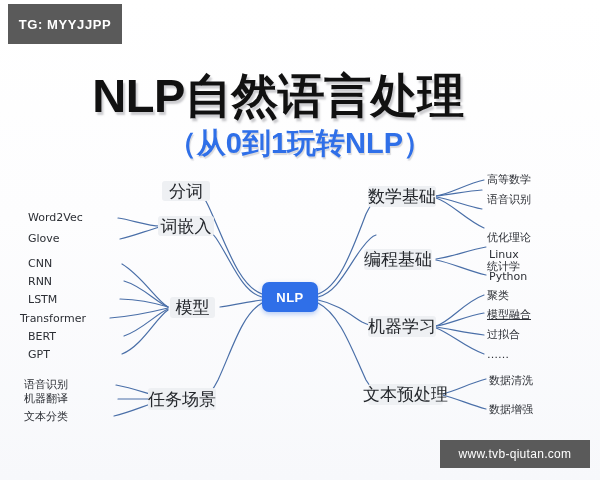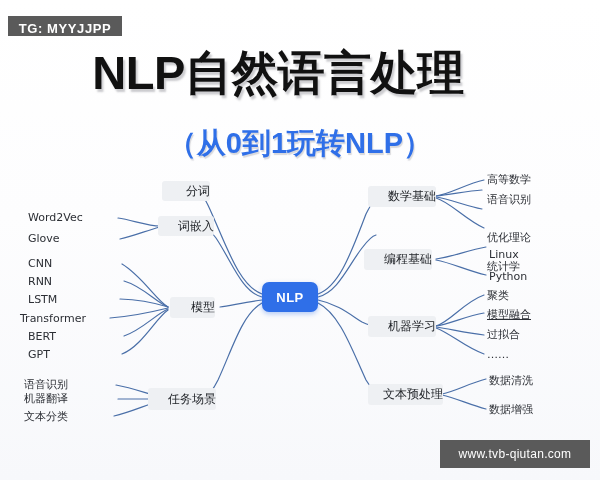--- a/index.html
+++ b/index.html
@@ -18,26 +18,26 @@
     width: 600px;
     height: 480px;
     background: linear-gradient(180deg, #ffffff 0%, #fdfdfe 45%, #f7f8fb 100%);
     overflow: hidden;
   }
 
   
   #tg-badge {
     position: absolute;
     left: 8px;
-    top: 16px;
+    top: 4px;
     width: 114px;
-    height: 20px;
+    height: 40px;
     background: #5a5a5a;
     display: flex;
-    align-items: flex-end;
+    align-items: center;
     justify-content: center;
   }
   #tg-badge span {
     color: #ffffff;
     font-size: 13px;
     font-weight: bold;
     letter-spacing: 0.6px;
     font-family: "Liberation Sans", sans-serif;
   }
 
@@ -57,21 +57,21 @@
     color: #ffffff;
     font-size: 12px;
     letter-spacing: 0.3px;
     font-family: "Liberation Sans", sans-serif;
   }
 
   
   #main-title {
     position: absolute;
     left: 0;
-    top: 46px;
+    top: 69px;
     width: 556px;
     text-align: center;
     font-size: 47px;
     line-height: 54px;
     font-weight: bold;
     color: #111111;
     letter-spacing: -0.5px;
     text-shadow: 2px 3px 2px rgba(120,120,128,0.38);
     font-family: "Liberation Sans", "DejaVu Sans", sans-serif;
     white-space: nowrap;
@@ -123,23 +123,22 @@
     font-size: 13px;
     font-weight: 600;
     letter-spacing: 0.5px;
     box-shadow: 0 2px 5px rgba(47,111,232,0.35);
     font-family: "Liberation Sans", sans-serif;
   }
   .node-branch {
     background: #eef0f3;
     color: #23262b;
     border-radius: 3px;
-    font-size: 12px;
+    font-size: 17px;
     font-family: "DejaVu Sans", "Liberation Sans", sans-serif;
-    justify-content: flex-end;
   }
   .leaf {
     position: absolute;
     font-size: 11px;
     color: #2c2f35;
     white-space: nowrap;
     line-height: 14px;
     font-family: "DejaVu Sans", "Liberation Sans", sans-serif;
   }
   .leaf.right { text-align: left; }

